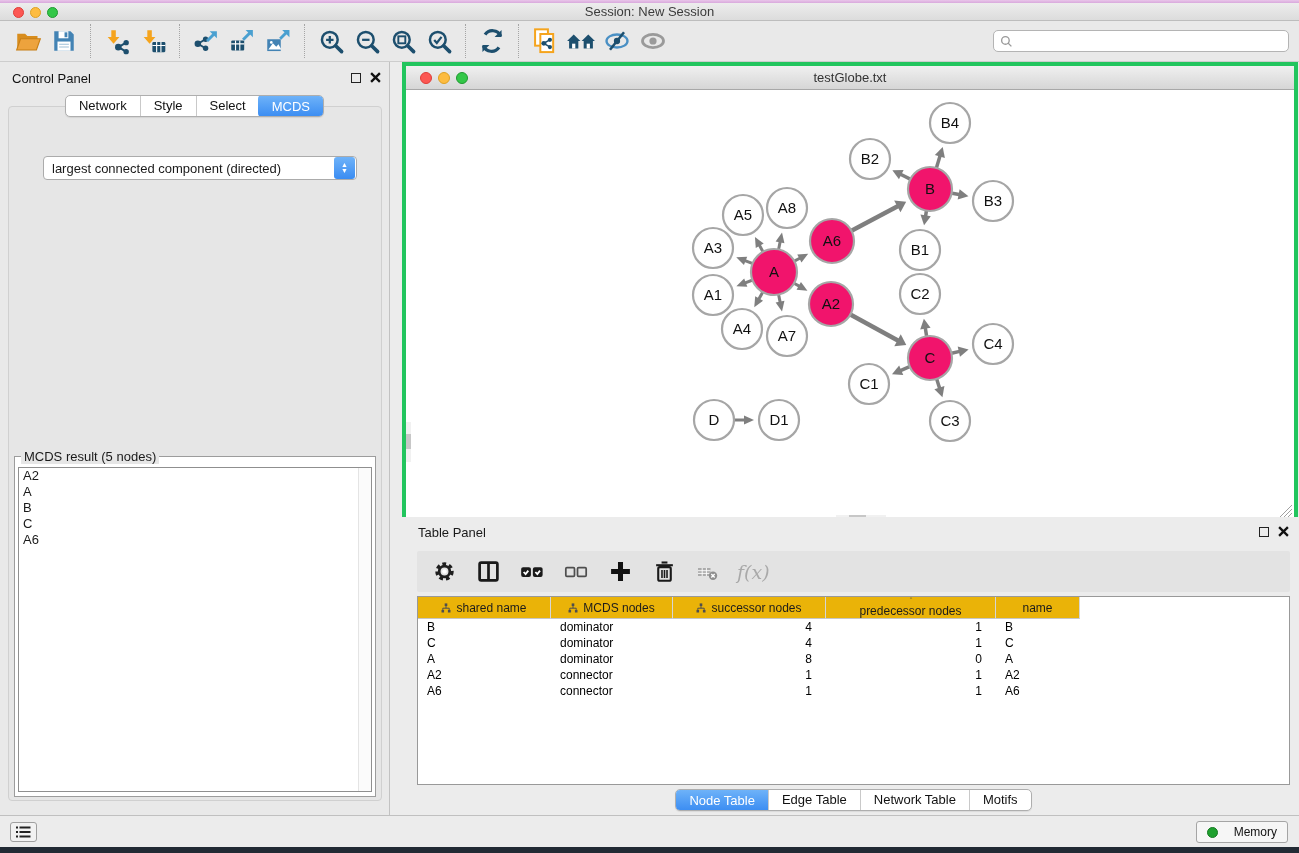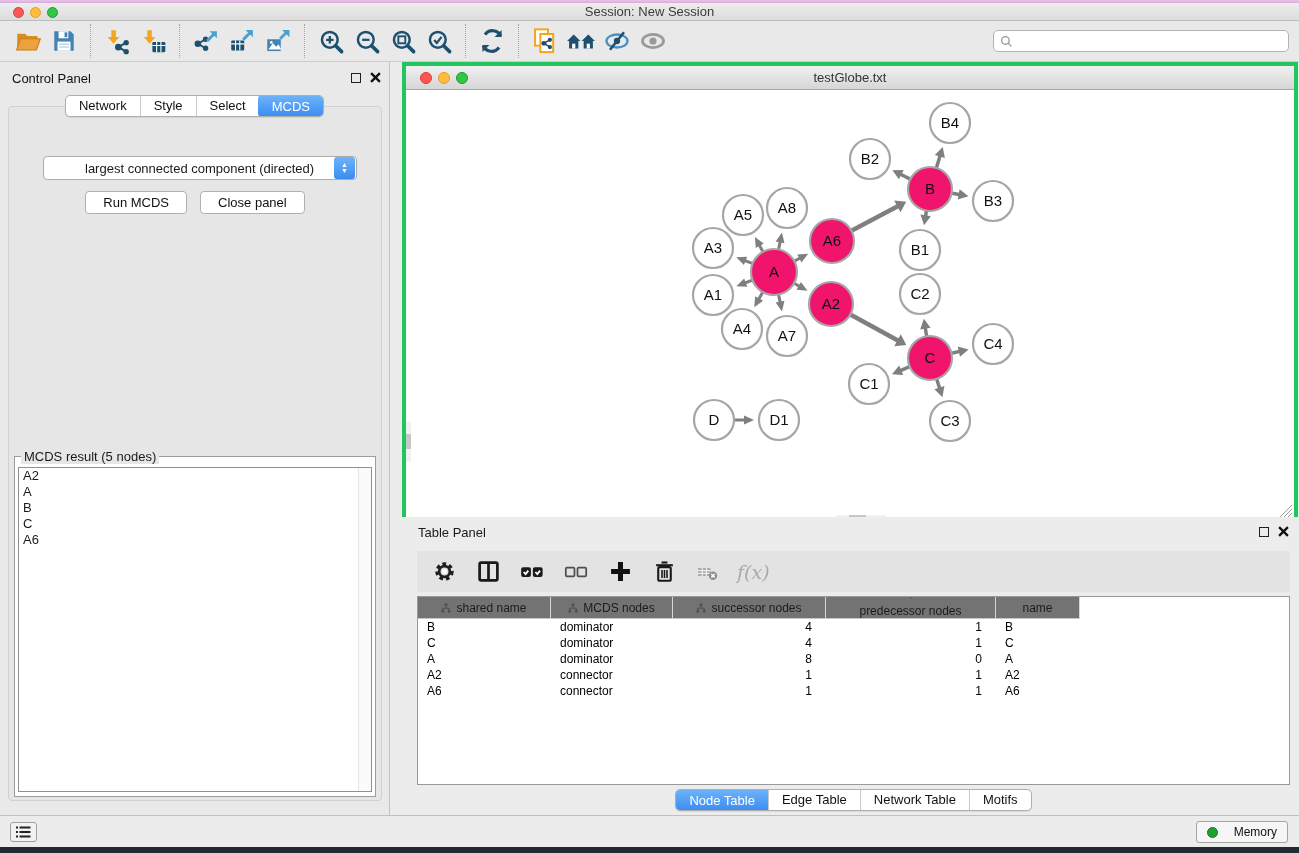--- a/index.html
+++ b/index.html
@@ -40,21 +40,21 @@
     border-left:1px solid #c9c9c9; white-space:nowrap; }
   .seg .s:first-child { border-left:none; }
   .seg .s.active { background:linear-gradient(#70b4f9,#3a8cf2); color:#fff;
     margin:-1px; padding:1px 14px; border-left:none; border-radius:4px; line-height:22px; }
   #cp-tabs-wrap { position:absolute; left:0; top:33px; width:100%; text-align:center; z-index:3; }
 
   #cp-content { position:absolute; left:8px; right:7px; top:44px; bottom:14px;
     background:#e6e6e6; border:1px solid #d0d0d0; border-radius:4px; }
   #opt-label { position:absolute; left:0; top:27px; width:100%; text-align:center; font-size:13px; }
   #criterion { position:absolute; left:34px; top:49px; width:314px; height:24px; background:#fff;
-    border:1px solid #ababab; border-radius:4px; font-size:13px; display:flex; align-items:center;padding-left:33px; }
+    border:1px solid #ababab; border-radius:4px; font-size:13px; display:flex; align-items:center; }
   #criterion .val { padding-left:8px; flex:1; }
   #criterion .stepper { width:21px; height:22px; border-radius:3px; margin-right:1px;
     background:linear-gradient(#6fb3f9,#3a8cf2); display:flex; flex-direction:column;
     align-items:center; justify-content:center; color:#fff; font-size:7px; line-height:6px; }
   #cp-buttons { position:absolute; left:0; top:84px; width:100%; display:flex; justify-content:center; gap:13px; }
   .pbtn { height:23px; padding:0 17px; background:#fff; border:1px solid #b1b1b1; border-radius:4px;
     font-size:13px; line-height:21px; color:#111; }
 
   #mcds-fieldset { position:absolute; left:5px; right:5px; top:349px; bottom:3px;
     border:1px solid #9c9c9c; background:#fff; }
@@ -85,21 +85,21 @@
   #tp-title { position:absolute; left:28px; top:8px; font-size:13px; }
   #tp-btns { position:absolute; right:10px; top:9px; display:flex; gap:9px; align-items:center; }
   #tp-toolbar { position:absolute; left:27px; top:34px; width:873px; height:41px; background:#e3e3e3;
     display:flex; align-items:center; gap:14px; padding:0 12px; border-radius:2px; }
   .tpbtn { width:30px; height:30px; display:flex; align-items:center; justify-content:center; }
   .fx { font-family:"DejaVu Serif", serif; font-style:italic; font-size:19px; color:#a9a9a9; }
 
   #node-table { position:absolute; left:27px; top:79px; width:873px; height:189px;
     background:#fff; border:1px solid #999; overflow:hidden; }
   #thead { display:flex; height:22px; }
-  .th { background:#737373; border-right:1px solid #d6d6d6; border-bottom:1px solid #c6c6c6;
+  .th { background:#eab308; border-right:1px solid #d6d6d6; border-bottom:1px solid #c6c6c6;
     font-size:12px; color:#1c1c1c; display:flex; align-items:center; justify-content:center; gap:5px; }
   .tr { display:flex; height:16px; }
   .td { font-size:12px; line-height:16px; color:#000; overflow:hidden; white-space:nowrap; }
   .td.l { padding-left:9px; text-align:left; }
   .td.r { padding-right:14px; text-align:right; }
 
   #tp-tabs-wrap { position:absolute; left:27px; top:272px; width:873px; text-align:center; }
 
   
   #status-bar { position:absolute; left:0; top:815px; width:100%; height:32px;
@@ -282,24 +282,20 @@
         <span class="s">Select</span>
         <span class="s active">MCDS</span>
       </span></div>
   <div id="cp-content">
     <div id="criterion">
       <span class="val">largest connected component (directed)</span>
       <span class="stepper">
           <span>▲</span>
           <span>▼</span>
         </span>
-    </div>
-    <div id="cp-buttons">
-      <span class="pbtn">Run MCDS</span>
-      <span class="pbtn">Close panel</span>
     </div>
     <div id="mcds-fieldset">
       <span id="mcds-legend">MCDS result (5 nodes)</span>
       <div id="result-list">
           <div class="li">A2</div>
           <div class="li">A</div>
           <div class="li">B</div>
           <div class="li">C</div>
           <div class="li">A6</div>
         </div>

